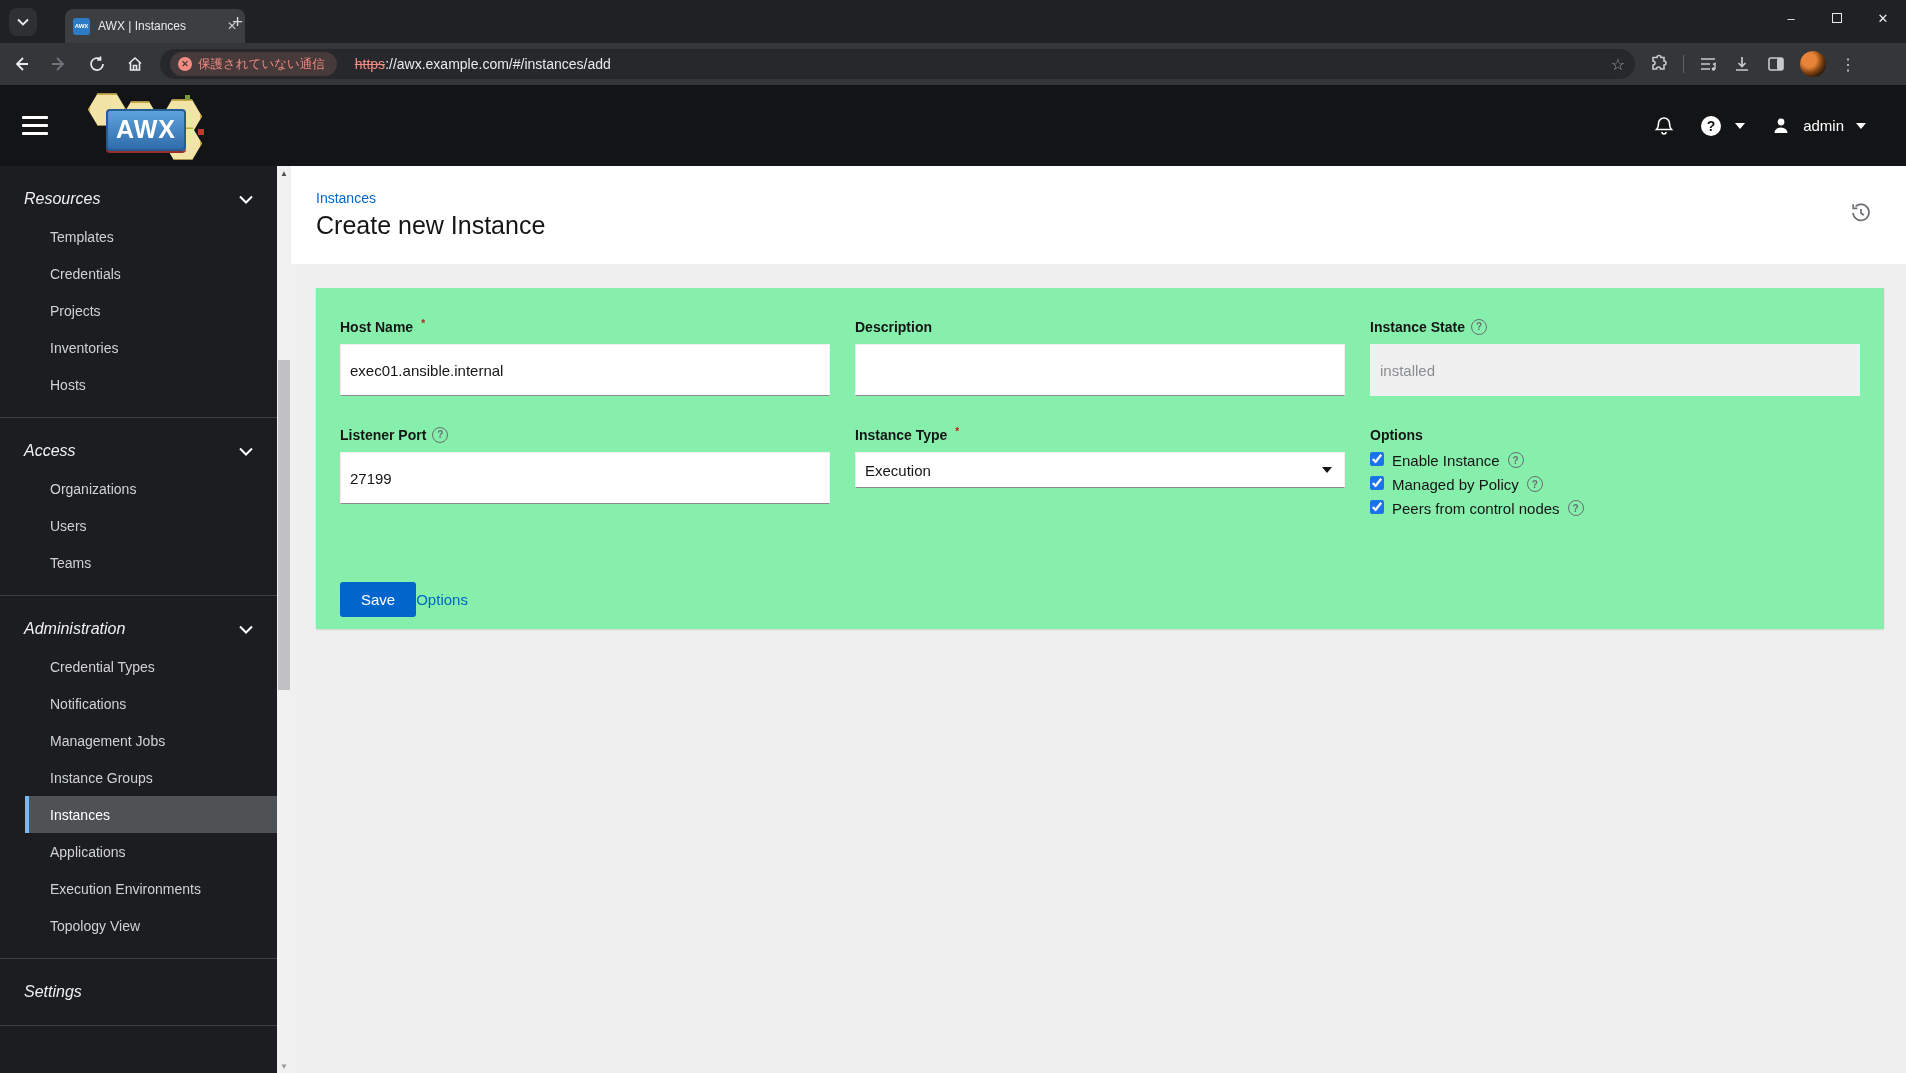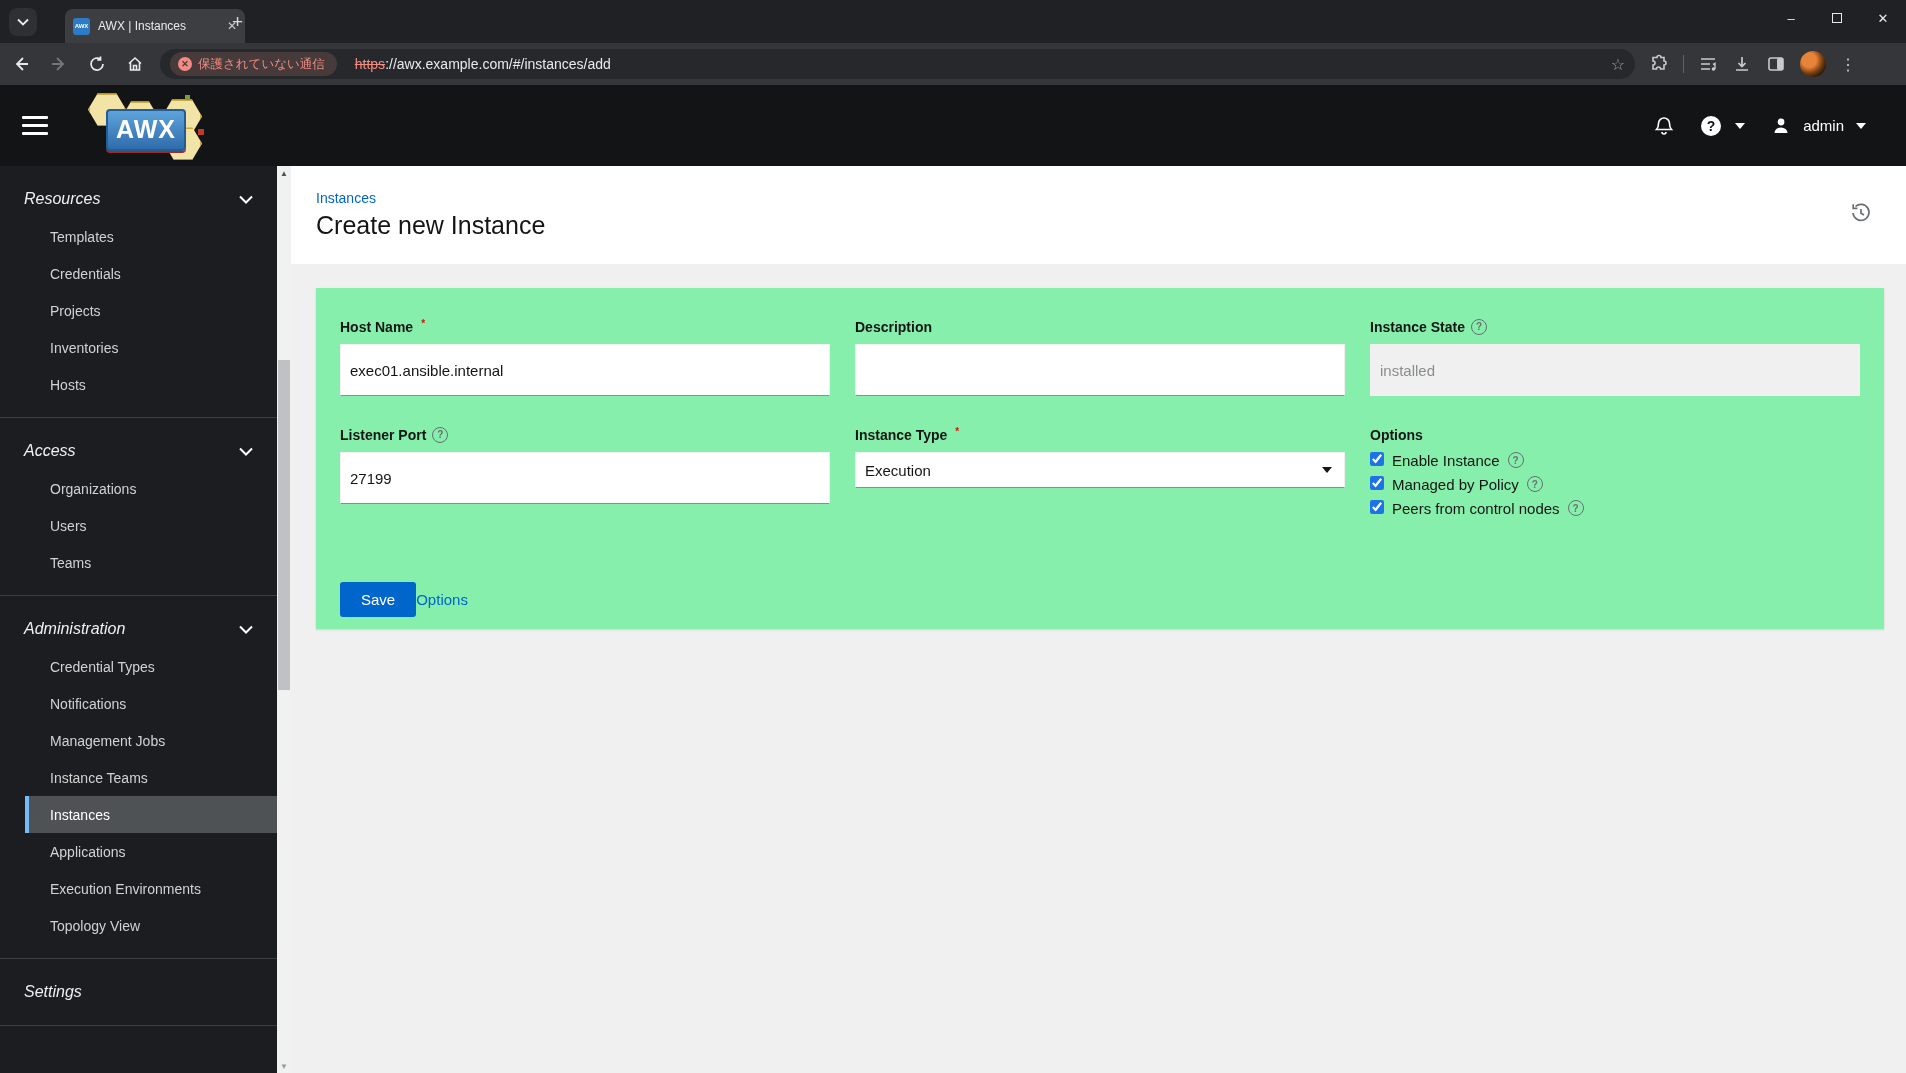--- a/index.html
+++ b/index.html
@@ -252,21 +252,21 @@
     <div class="navheader">
       <span>Administration</span>
         <span class="spacer"></span>
       <svg width="14" height="9" viewBox="0 0 14 9">
           <polyline points="1,1.5 7,7.5 13,1.5" fill="none" stroke="#fff" stroke-width="2"></polyline>
         </svg>
     </div>
     <div class="navitem">Credential Types</div>
     <div class="navitem">Notifications</div>
     <div class="navitem">Management Jobs</div>
-    <div class="navitem">Instance Teams</div>
+    <div class="navitem">Instance Groups</div>
     <div class="navitem selected">Instances</div>
     <div class="navitem">Applications</div>
     <div class="navitem">Execution Environments</div>
     <div class="navitem">Topology View</div>
   </div>
   <div class="navgroup">
     <div class="navheader">
       <span>Settings</span>
     </div>
   </div>

